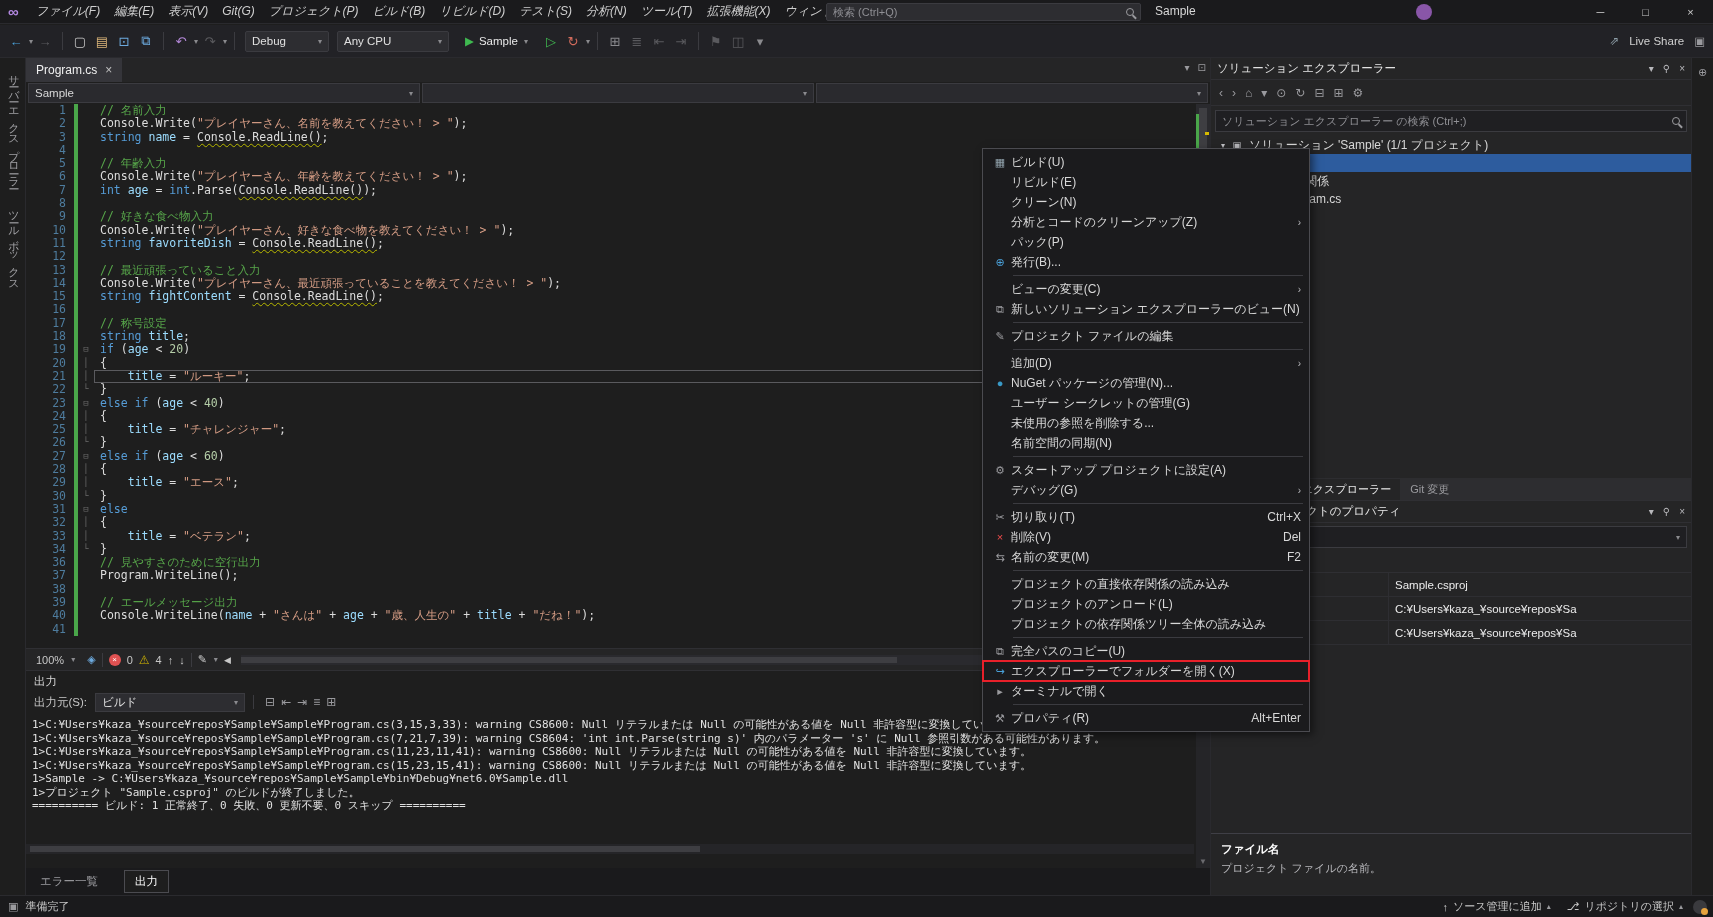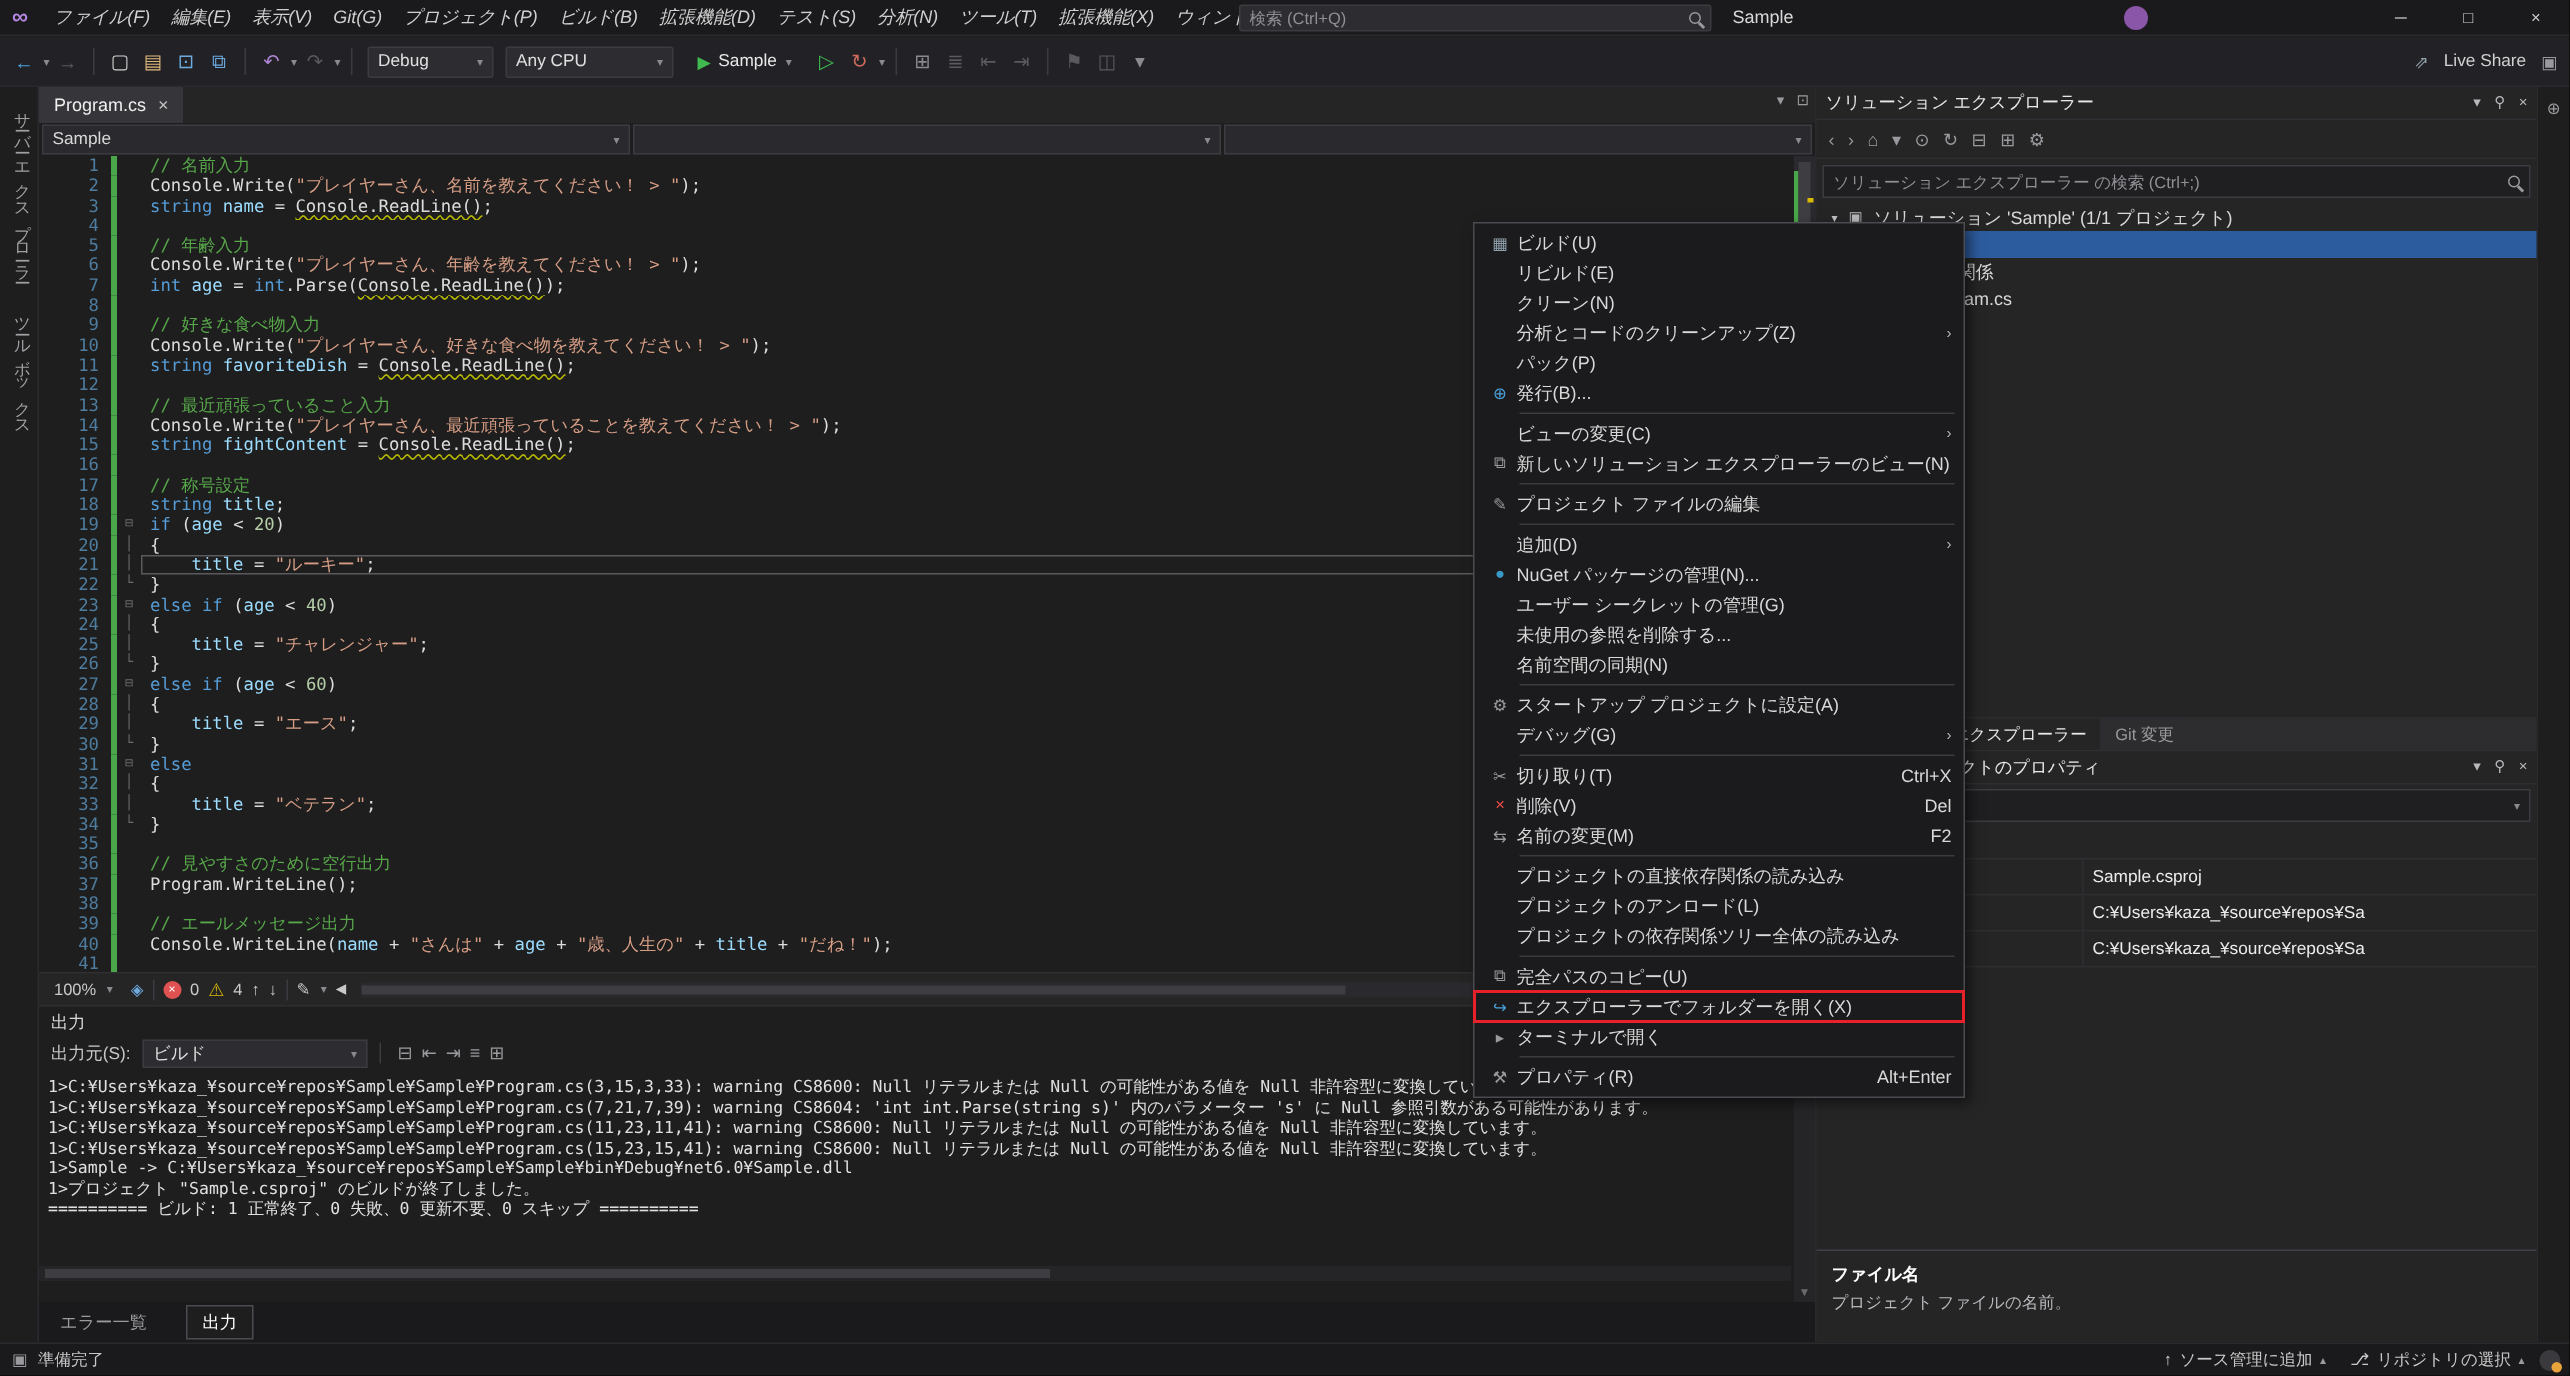--- a/index.html
+++ b/index.html
@@ -142,21 +142,21 @@
 
   <header id="titlebar">
     <span class="vs-logo">∞</span>
     <nav id="menu-items">
         <span class="menu-item">ファイル(F)</span>
         <span class="menu-item">編集(E)</span>
         <span class="menu-item">表示(V)</span>
         <span class="menu-item">Git(G)</span>
         <span class="menu-item">プロジェクト(P)</span>
         <span class="menu-item">ビルド(B)</span>
-        <span class="menu-item">拡張機能(D)</span>
+        <span class="menu-item">リビルド(D)</span>
         <span class="menu-item">テスト(S)</span>
         <span class="menu-item">分析(N)</span>
         <span class="menu-item">ツール(T)</span>
         <span class="menu-item">拡張機能(X)</span>
         <span class="menu-item">ウィンドウ(W)</span>
         <span class="menu-item">ヘルプ(H)</span>
       </nav>
     <div class="tb-search">
       <span>検索 (Ctrl+Q)</span>
       <span class="mag"></span>
@@ -280,21 +280,20 @@
           <div class="cl"><span class="gut"><span class="ln-num">25</span><span class="ln-chg"></span><span class="ln-fold">│</span></span><span class="ln-body"><span class="tk-p">    </span><span class="tk-v">title</span><span class="tk-p"> = </span><span class="tk-s">"チャレンジャー"</span><span class="tk-p">;</span></span></div>
           <div class="cl"><span class="gut"><span class="ln-num">26</span><span class="ln-chg"></span><span class="ln-fold">└</span></span><span class="ln-body"><span class="tk-p">}</span></span></div>
           <div class="cl"><span class="gut"><span class="ln-num">27</span><span class="ln-chg"></span><span class="ln-fold">⊟</span></span><span class="ln-body"><span class="tk-k">else</span><span class="tk-p"> </span><span class="tk-k">if</span><span class="tk-p"> (</span><span class="tk-v">age</span><span class="tk-p"> &lt; </span><span class="tk-n2">60</span><span class="tk-p">)</span></span></div>
           <div class="cl"><span class="gut"><span class="ln-num">28</span><span class="ln-chg"></span><span class="ln-fold">│</span></span><span class="ln-body"><span class="tk-p">{</span></span></div>
           <div class="cl"><span class="gut"><span class="ln-num">29</span><span class="ln-chg"></span><span class="ln-fold">│</span></span><span class="ln-body"><span class="tk-p">    </span><span class="tk-v">title</span><span class="tk-p"> = </span><span class="tk-s">"エース"</span><span class="tk-p">;</span></span></div>
           <div class="cl"><span class="gut"><span class="ln-num">30</span><span class="ln-chg"></span><span class="ln-fold">└</span></span><span class="ln-body"><span class="tk-p">}</span></span></div>
           <div class="cl"><span class="gut"><span class="ln-num">31</span><span class="ln-chg"></span><span class="ln-fold">⊟</span></span><span class="ln-body"><span class="tk-k">else</span></span></div>
           <div class="cl"><span class="gut"><span class="ln-num">32</span><span class="ln-chg"></span><span class="ln-fold">│</span></span><span class="ln-body"><span class="tk-p">{</span></span></div>
           <div class="cl"><span class="gut"><span class="ln-num">33</span><span class="ln-chg"></span><span class="ln-fold">│</span></span><span class="ln-body"><span class="tk-p">    </span><span class="tk-v">title</span><span class="tk-p"> = </span><span class="tk-s">"ベテラン"</span><span class="tk-p">;</span></span></div>
           <div class="cl"><span class="gut"><span class="ln-num">34</span><span class="ln-chg"></span><span class="ln-fold">└</span></span><span class="ln-body"><span class="tk-p">}</span></span></div>
-          <div class="cl"><span class="gut"><span class="ln-num">35</span><span class="ln-chg"></span><span class="ln-fold"></span></span><span class="ln-body"></span></div>
           <div class="cl"><span class="gut"><span class="ln-num">36</span><span class="ln-chg"></span><span class="ln-fold"></span></span><span class="ln-body"><span class="tk-c">// 見やすさのために空行出力</span></span></div>
           <div class="cl"><span class="gut"><span class="ln-num">37</span><span class="ln-chg"></span><span class="ln-fold"></span></span><span class="ln-body"><span class="tk-p">Program.WriteLine();</span></span></div>
           <div class="cl"><span class="gut"><span class="ln-num">38</span><span class="ln-chg"></span><span class="ln-fold"></span></span><span class="ln-body"></span></div>
           <div class="cl"><span class="gut"><span class="ln-num">39</span><span class="ln-chg"></span><span class="ln-fold"></span></span><span class="ln-body"><span class="tk-c">// エールメッセージ出力</span></span></div>
           <div class="cl"><span class="gut"><span class="ln-num">40</span><span class="ln-chg"></span><span class="ln-fold"></span></span><span class="ln-body"><span class="tk-p">Console.WriteLine(</span><span class="tk-v">name</span><span class="tk-p"> + </span><span class="tk-s">"さんは"</span><span class="tk-p"> + </span><span class="tk-v">age</span><span class="tk-p"> + </span><span class="tk-s">"歳、人生の"</span><span class="tk-p"> + </span><span class="tk-v">title</span><span class="tk-p"> + </span><span class="tk-s">"だね！"</span><span class="tk-p">);</span></span></div>
           <div class="cl"><span class="gut"><span class="ln-num">41</span><span class="ln-chg"></span><span class="ln-fold"></span></span><span class="ln-body"></span></div>
         </div>
     </div>
     <div id="ed-vscroll">
       <div class="vs-green"></div>

